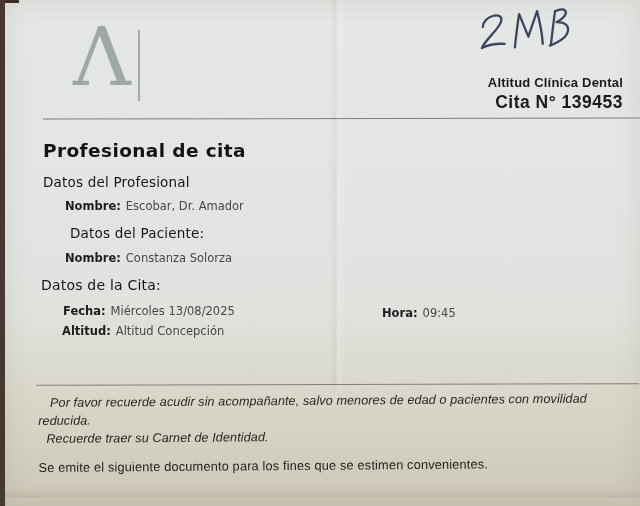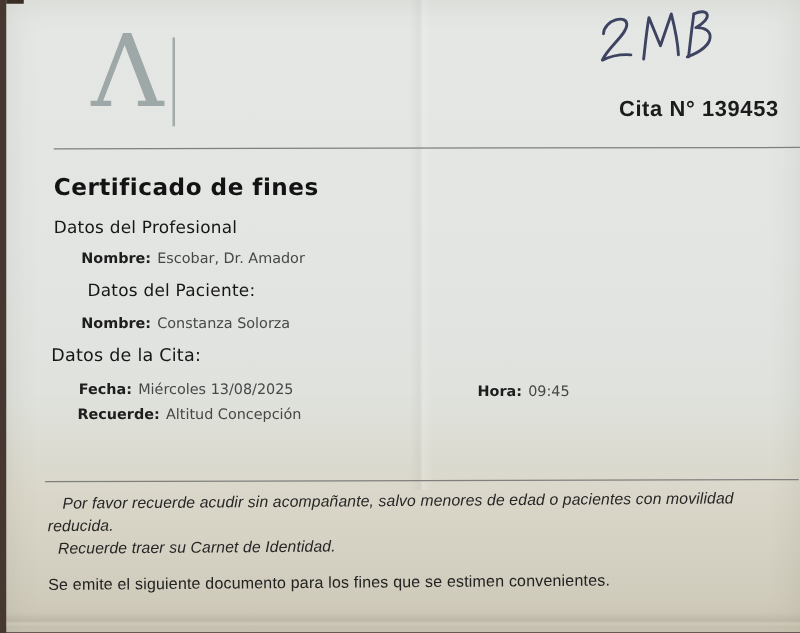--- a/index.html
+++ b/index.html
@@ -175,46 +175,47 @@
     <path d="M12 19 C13 8 32 4 31 13 C30 21 15 30 10 40 C17 37 25 36 33 37"></path>
     <path d="M43 41 C45 29 47 16 49 8 L57 31 L67 6 C69 16 71 28 71 39"></path>
     <path d="M85 7 C83 17 81 29 79 41"></path>
     <path d="M85 7 C97 2 101 11 86 18 C101 18 103 33 78 41"></path>
   </svg>
 
   <div class="logo-glyph">Λ</div>
   <div class="logo-divider"></div>
 
   <div class="header-right">
+    <div class="clinic-name">Altitud Clínica Dental</div>
     <div class="cita-number">Cita N° 139453</div>
   </div>
 
   <div class="rule rule-top"></div>
 
-  <div class="doc-title">Certificado de fines</div>
+  <div class="doc-title">Profesional de cita</div>
 
   <div class="section-heading h-prof">Datos del Profesional</div>
   <div class="field-line f-prof-nombre">
     <span class="lbl">Nombre:</span><span class="val">Escobar, Dr. Amador</span>
   </div>
 
   <div class="section-heading h-pac">Datos del Paciente:</div>
   <div class="field-line f-pac-nombre">
     <span class="lbl">Nombre:</span><span class="val">Constanza Solorza</span>
   </div>
 
   <div class="section-heading h-cita">Datos de la Cita:</div>
   <div class="field-line f-fecha">
     <span class="lbl">Fecha:</span><span class="val">Miércoles 13/08/2025</span>
   </div>
   <div class="field-line f-hora">
     <span class="lbl">Hora:</span><span class="val">09:45</span>
   </div>
   <div class="field-line f-sucursal">
-    <span class="lbl">Recuerde:</span><span class="val">Altitud Concepción</span>
+    <span class="lbl">Altitud:</span><span class="val">Altitud Concepción</span>
   </div>
 
   <div class="rule rule-bottom"></div>
 
   <div class="footer">
     <div class="notice-1">Por favor recuerde acudir sin acompañante, salvo menores de edad o pacientes con movilidad reducida.</div>
     <div class="notice-2">Recuerde traer su Carnet de Identidad.</div>
     <div class="issue-line">Se emite el siguiente documento para los fines que se estimen convenientes.</div>
   </div>
 

